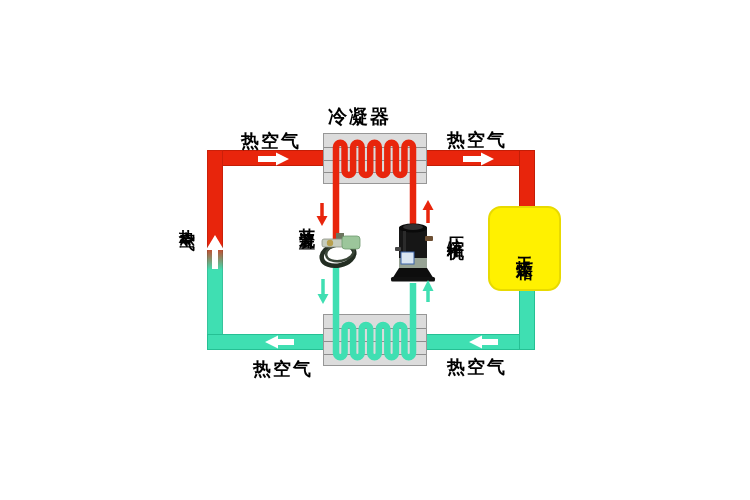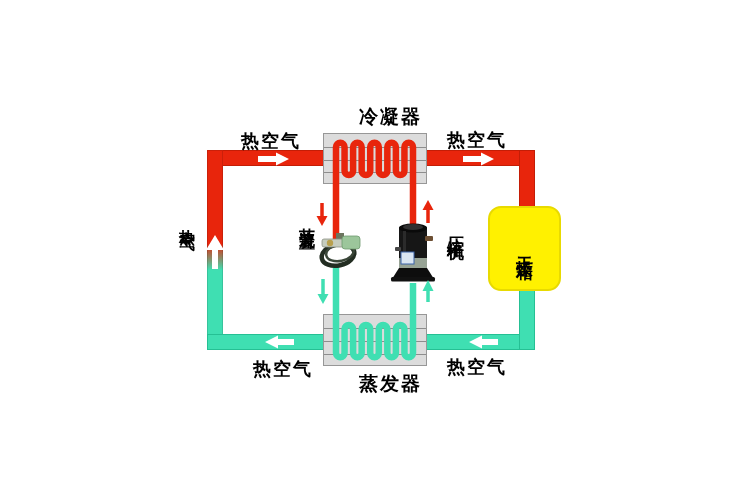--- a/index.html
+++ b/index.html
@@ -10,21 +10,21 @@
   .pipe.hot{background:#e8250c;box-shadow:inset 0 0 0 1px #c41d06;}
   .pipe.cold{background:#3fdfb2;box-shadow:inset 0 0 0 1px #25c094;}
   .pipe.grad{background:linear-gradient(to bottom,#e8250c 0%,#e8250c 47%,#3fdfb2 60%,#3fdfb2 100%);
              box-shadow:inset 0 0 0 1px rgba(0,0,0,0.12);}
   
   .hx{position:absolute;background:#dcdcdc;border:1px solid #979797;box-sizing:border-box;}
   .fin{position:absolute;left:0;right:0;height:1px;background:#8d8d8d;}
   
   .lbl{position:absolute;font-weight:bold;color:#000;white-space:nowrap;}
   .h-lbl{font-size:18px;letter-spacing:2px;}
-  .c-lbl{font-size:19px;letter-spacing:2px;text-align:right;}
+  .c-lbl{font-size:19px;letter-spacing:2px;text-align:left;}
   .vtext{writing-mode:vertical-rl;text-orientation:upright;}
   
   #dryer{position:absolute;left:488px;top:206px;width:73px;height:85px;border-radius:13px;
          background:#fff100;border:2px solid #e8da00;box-sizing:border-box;
          display:flex;align-items:center;justify-content:center;}
   #dryer .vtext{font-size:17px;font-weight:bold;letter-spacing:4px;}
   svg{position:absolute;left:0;top:0;pointer-events:none;}
 </style>
 </head>
 <body>
@@ -112,21 +112,20 @@
     <polygon points="498,339 482,339 482,335.5 469,342 482,348.5 482,345 498,345" fill="#ffffff"></polygon>
     <polygon points="212,269 212,250 206,250 215,235 224,250 218,250 218,269" fill="#ffffff"></polygon>
   </svg>
 
   <div id="dryer">
     <span class="vtext">干燥箱</span>
   </div>
 
   <div class="lbl c-lbl" style="left:328px;top:104px;width:94px;">冷凝器</div>
 
-  <div class="lbl c-lbl" style="left:328px;top:371px;width:94px;">蒸发器</div>
 
   <div class="lbl h-lbl" style="left:241px;top:129px;">热空气</div>
 
   <div class="lbl h-lbl" style="left:447px;top:128px;">热空气</div>
 
   <div class="lbl h-lbl" style="left:253px;top:357px;">热空气</div>
 
   <div class="lbl h-lbl" style="left:447px;top:355px;">热空气</div>
 
   <div class="lbl vtext" style="left:176px;top:216px;font-size:16px;letter-spacing:3px;">热空气</div>

